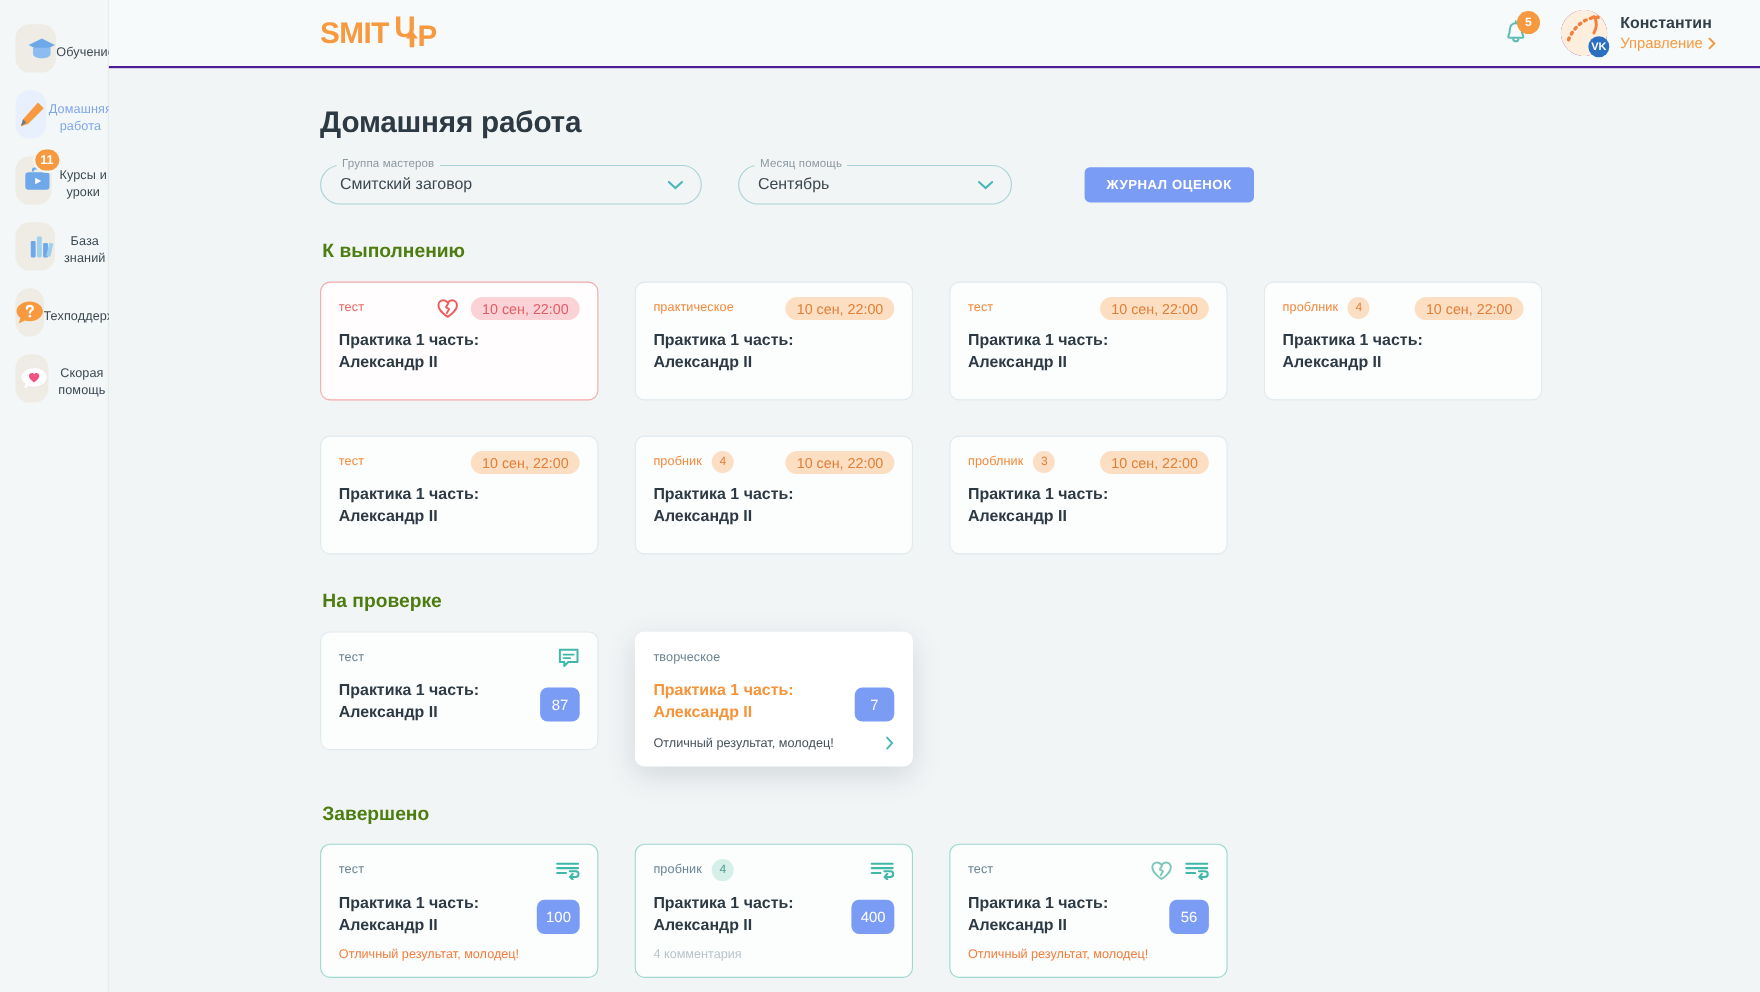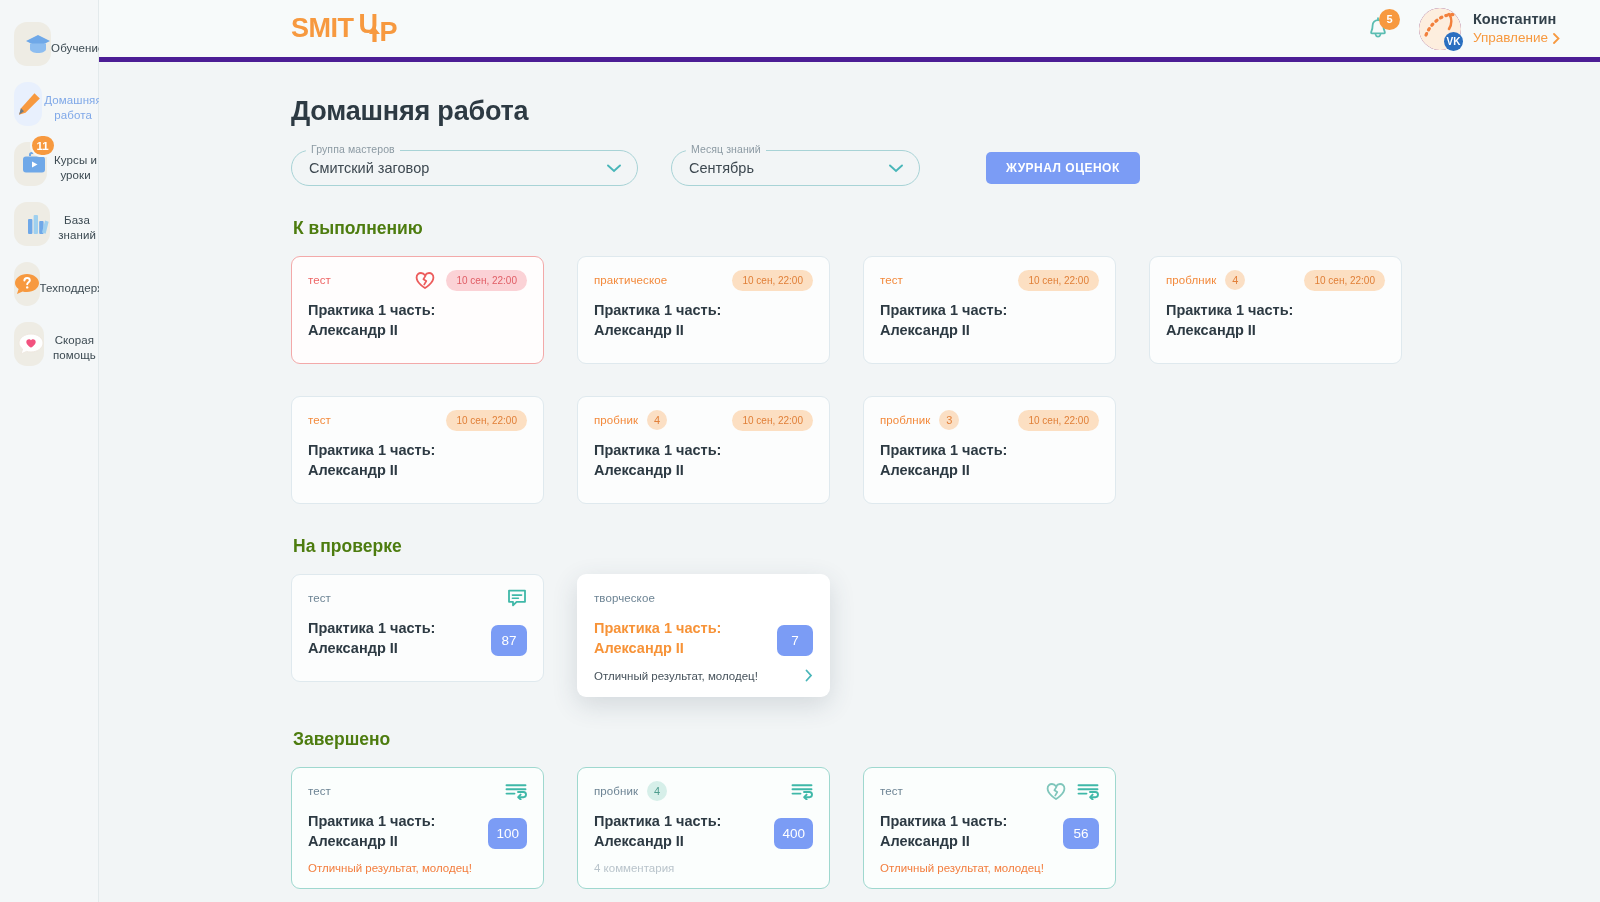--- a/index.html
+++ b/index.html
@@ -43,21 +43,21 @@
     color: #fff; font-size: 11.5px; font-weight: bold;
     display: flex; align-items: center; justify-content: center;
     border: 2.5px solid #f4f7f8;
   }
 
   
   .main { flex: 1; height: 902px; display: flex; flex-direction: column; background: #f2f5f6; }
 
   .topbar {
     height: 62px; flex: 0 0 62px; background: #f7fafa;
-    border-bottom: 5px solid #4c1d95;
+    border-bottom: 2px solid #4c1d95;
     display: flex; padding: 0 40px 0 192px;
   }
   .logo { font-size: 27px; font-weight: bold; color: #f7993f; letter-spacing: -.5px; position: relative; display: flex; align-items: center; }
   .logo .up { position: relative; display: inline-block; width: 46px; height: 32px; }
   .logo .up .u { position: absolute; left: 5px; top: -4px; font-size: 27px; }
   .logo .up .p { position: absolute; left: 26px; top: 4px; font-size: 27px; }
   .logo .up .arrow { position: absolute; left: 13px; top: 13px; }
   .topbar-right { margin-left: auto; display: flex; align-items: center; gap: 24px; }
   .bell-wrap { position: relative; width: 34px; height: 34px; display: flex; align-items: center; justify-content: center; cursor: pointer; }
   .bell-badge {
@@ -126,21 +126,21 @@
   .type.slate { color: #6d8494; }
   .count-pill {
     min-width: 20px; height: 20px; padding: 0 6px; border-radius: 10px;
     background: #fbdfc4; color: #e2803a; font-size: 11px;
     display: flex; align-items: center; justify-content: center;
   }
   .count-pill.teal { background: #d6efe9; color: #4e9c8e; }
   .head-right { margin-left: auto; display: flex; align-items: center; gap: 11px; }
   .date-pill {
     height: 21px; padding: 0 10px; border-radius: 11px;
-    background: #fcdfc2; color: #e07f37; font-size: 10px;
+    background: #fcdfc2; color: #e07f37; font-size: 13px;
     display: flex; align-items: center;
   }
   .date-pill.red { background: #fbd2d6; color: #e05d65; }
   .card-title {
     margin-top: 10px; font-size: 14.5px; font-weight: bold; color: #2d3a43;
     line-height: 20px; max-width: 170px;
   }
   .card.hovered .card-title { color: #f79338; }
   .score {
     position: absolute; right: 16px; top: 50px;
@@ -279,21 +279,21 @@
         <div class="select w1">
           <span class="legend">Группа мастеров</span>
           <span class="val">Смитский заговор</span>
           <span class="chev">
             <svg class="svg-ic" width="14" height="9" viewBox="0 0 14 9">
                 <path d="M1 1.5L7 7l6-5.5" fill="none" stroke="currentColor" stroke-width="1.9" stroke-linecap="round"></path>
               </svg>
           </span>
         </div>
         <div class="select w2">
-          <span class="legend">Месяц знаний</span>
+          <span class="legend">Месяц помощь</span>
           <span class="val">Сентябрь</span>
           <span class="chev">
             <svg class="svg-ic" width="14" height="9" viewBox="0 0 14 9">
                 <path d="M1 1.5L7 7l6-5.5" fill="none" stroke="currentColor" stroke-width="1.9" stroke-linecap="round"></path>
               </svg>
           </span>
         </div>
         <button class="journal-btn">ЖУРНАЛ ОЦЕНОК</button>
       </div>
 

